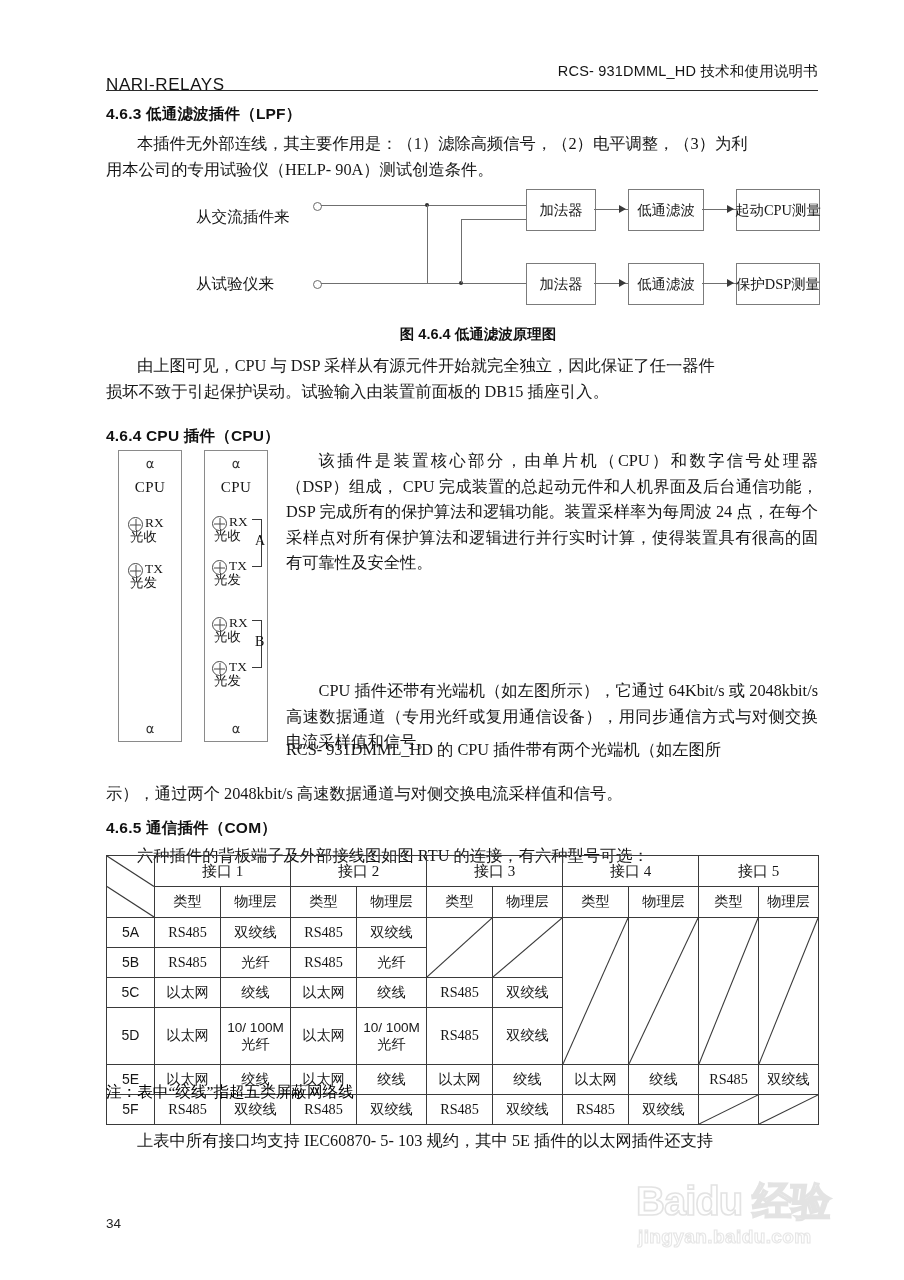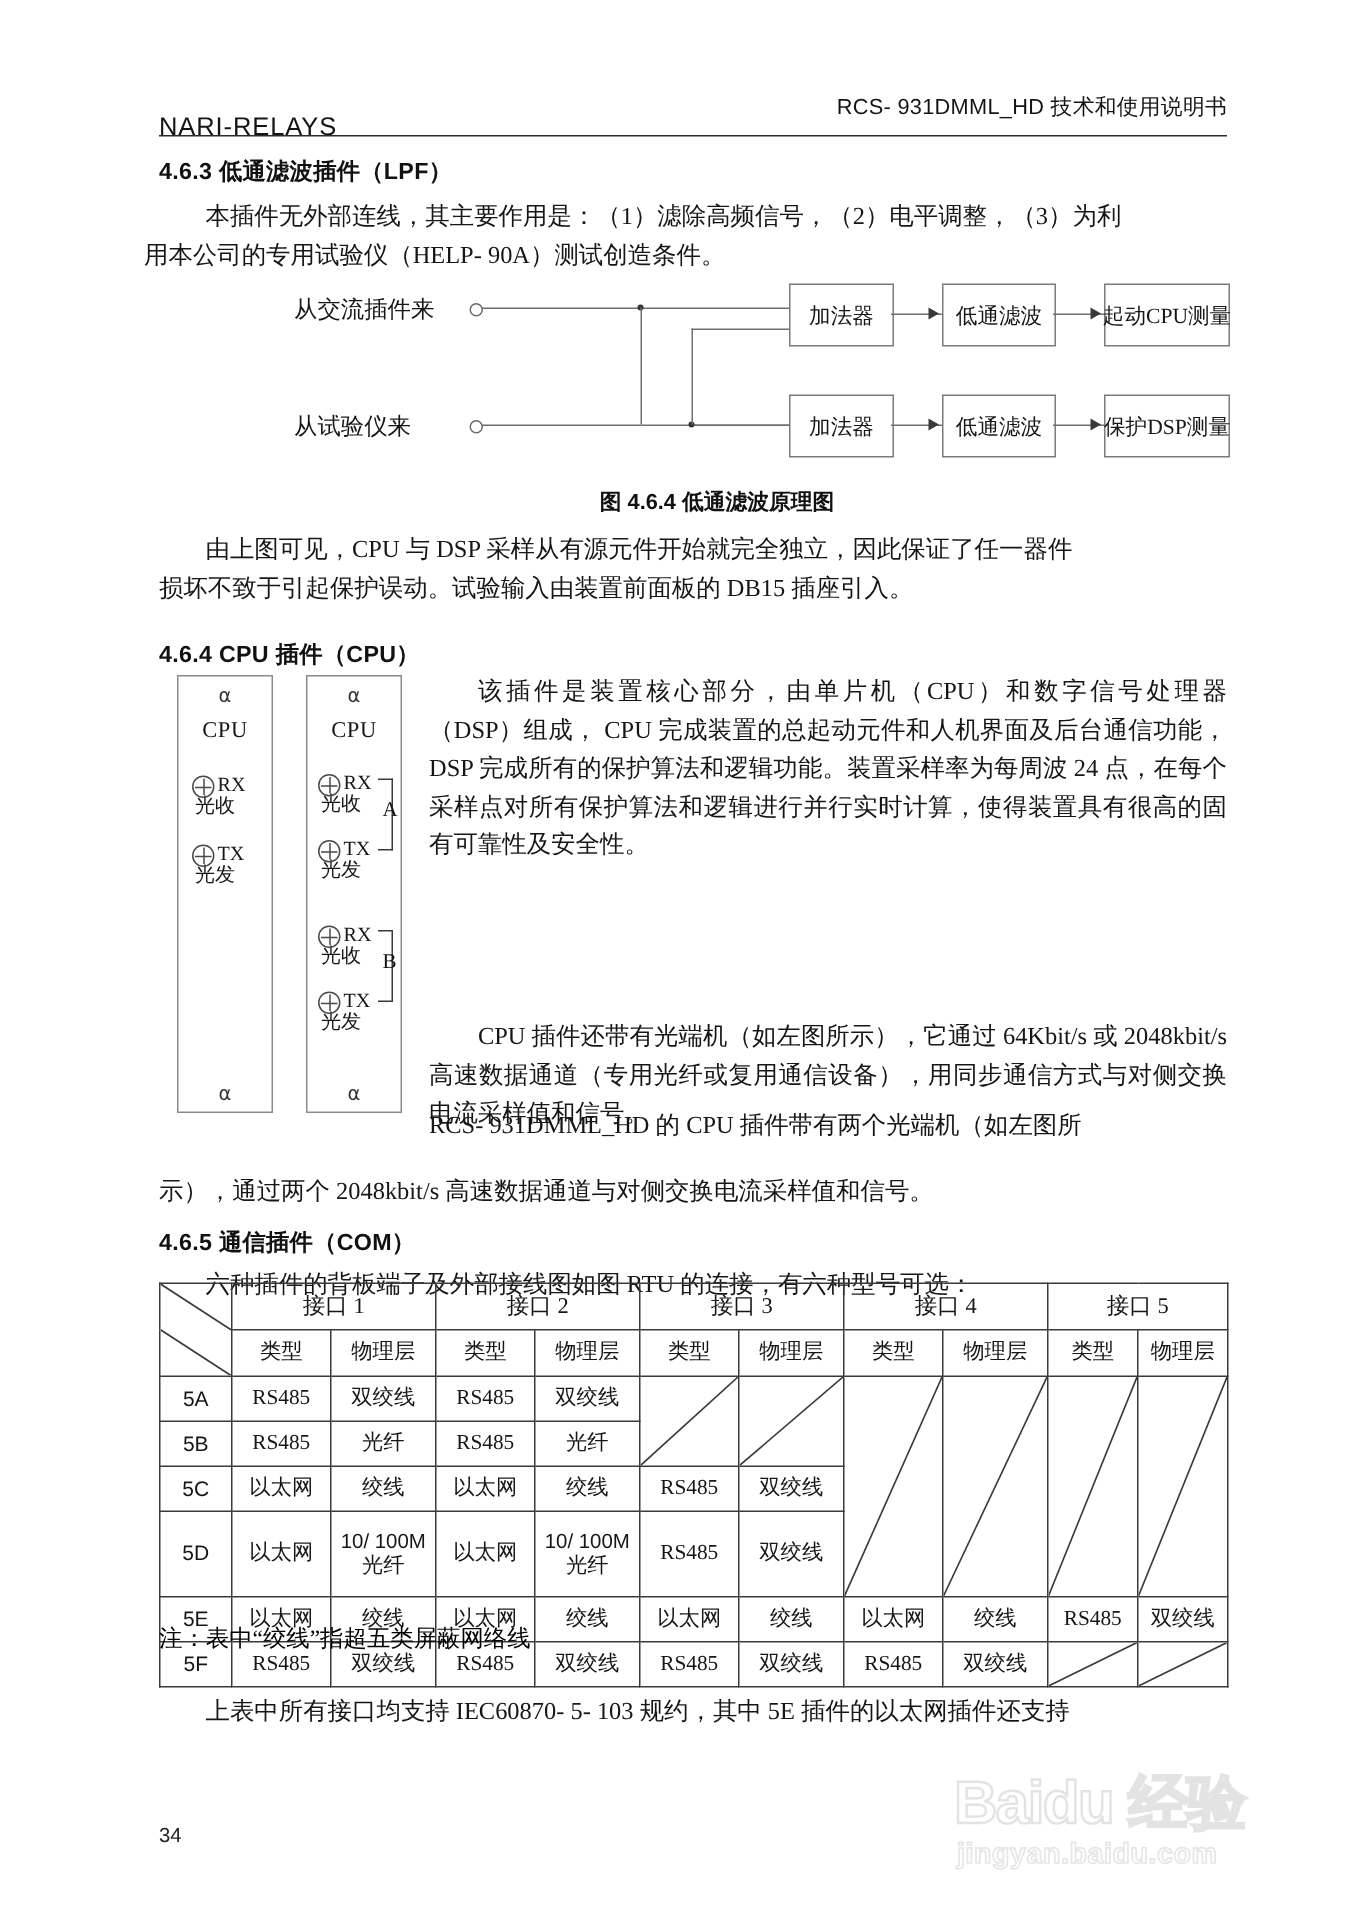--- a/index.html
+++ b/index.html
@@ -178,25 +178,25 @@
 
   <div class="hdr">
     <div class="hdr-left">NARI-RELAYS</div>
     <div class="hdr-right">RCS- 931DMML_HD 技术和使用说明书</div>
   </div>
   <div class="hdr-rule"></div>
 
   <div class="h3" style="left:106px;top:104px;">4.6.3  低通滤波插件（LPF）</div>
 
   <div class="para nowrapline" style="left:137px;top:131px;">本插件无外部连线，其主要作用是：（1）滤除高频信号，（2）电平调整，（3）为利</div>
-  <div class="para nowrapline" style="left:96px;top:157px;">用本公司的专用试验仪（HELP- 90A）测试创造条件。</div>
+  <div class="para nowrapline" style="left:106px;top:157px;">用本公司的专用试验仪（HELP- 90A）测试创造条件。</div>
 
   <div class="diagram">
 
-    <div class="dg-label" style="left:90px;top:11px;">从交流插件来</div>
+    <div class="dg-label" style="left:90px;top:22px;">从交流插件来</div>
     <div class="dg-term" style="left:207px;top:17px;"></div>
 
     <div class="dg-label" style="left:90px;top:89px;">从试验仪来</div>
     <div class="dg-term" style="left:207px;top:95px;"></div>
 
     <div class="dg-h" style="left:215px;top:20px;width:106px;"></div>
     <div class="dg-h" style="left:321px;top:20px;width:99px;"></div>
     <div class="dg-dot" style="left:319px;top:18px;"></div>
 
     <div class="dg-v" style="left:321px;top:20px;height:78px;"></div>

